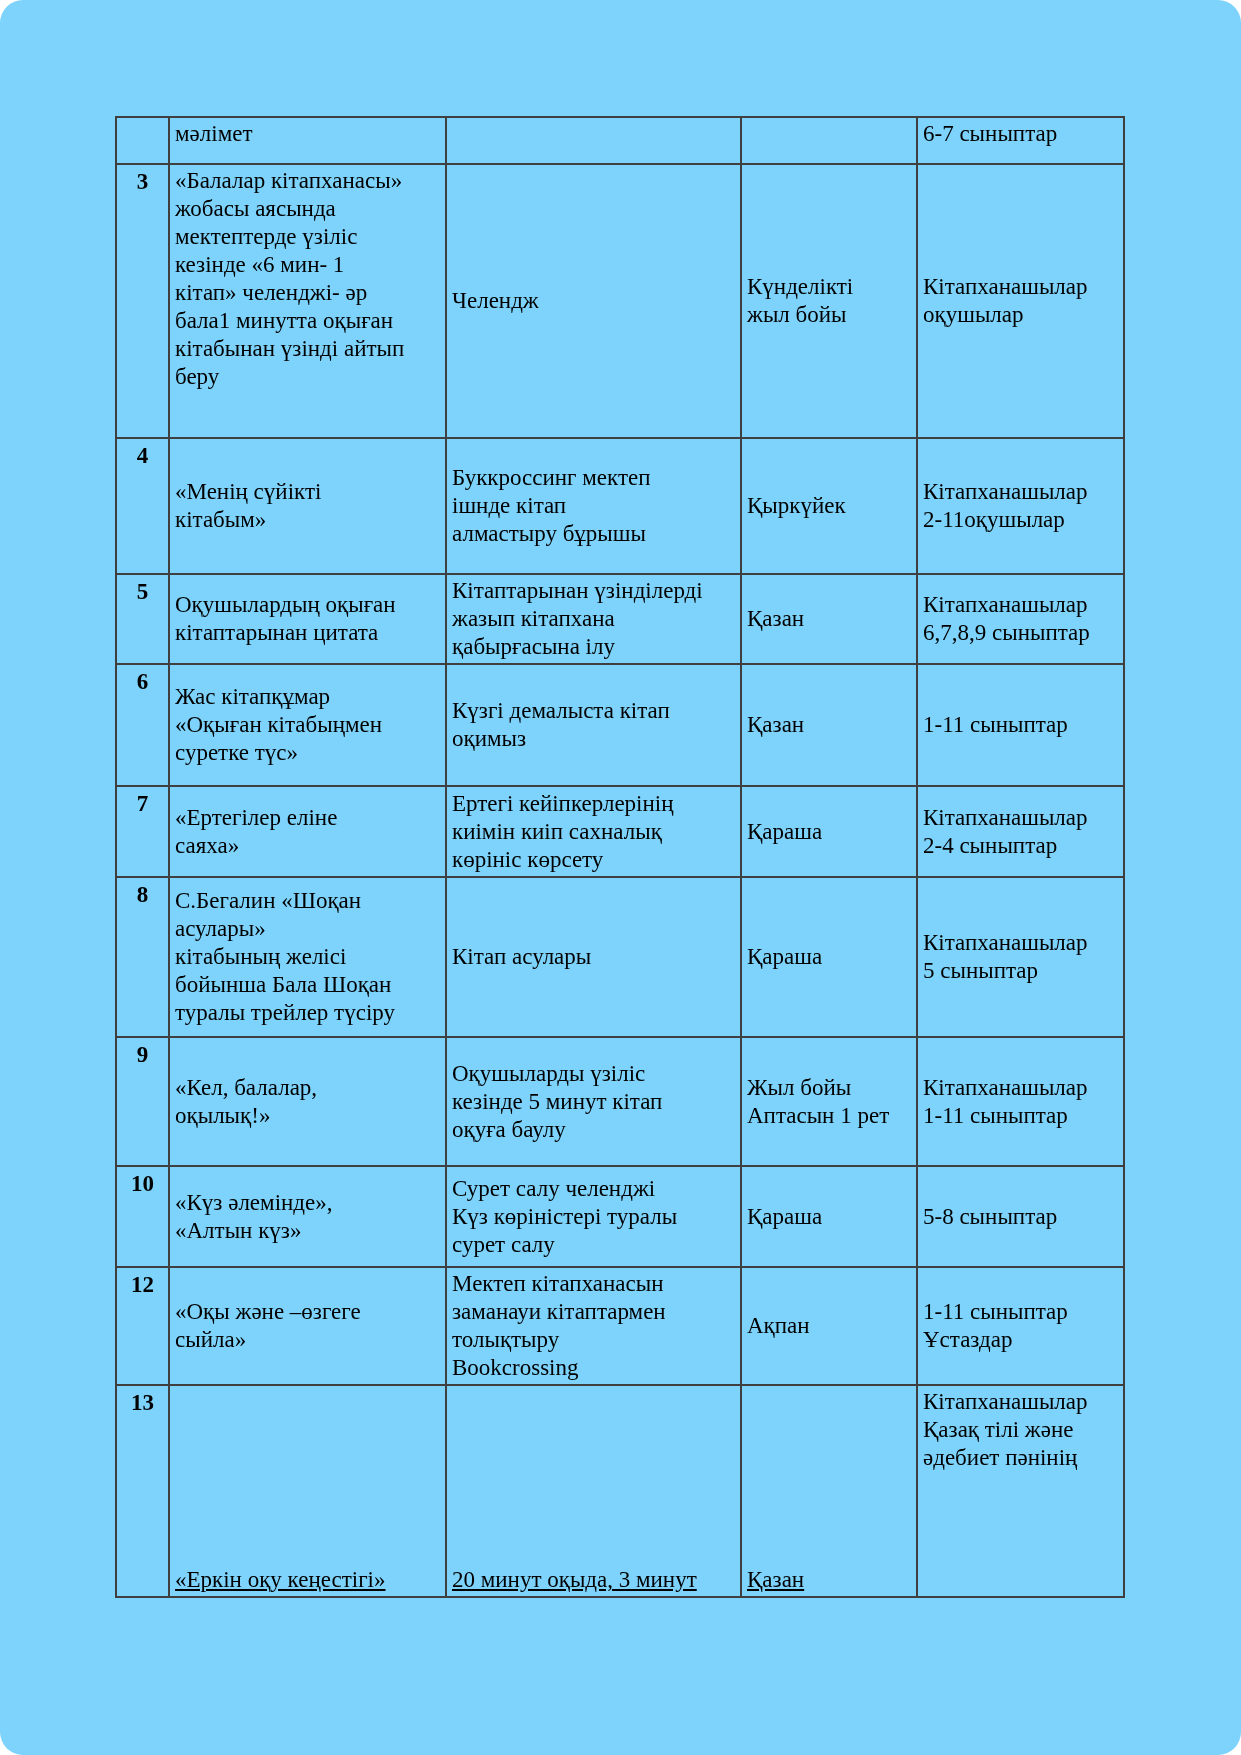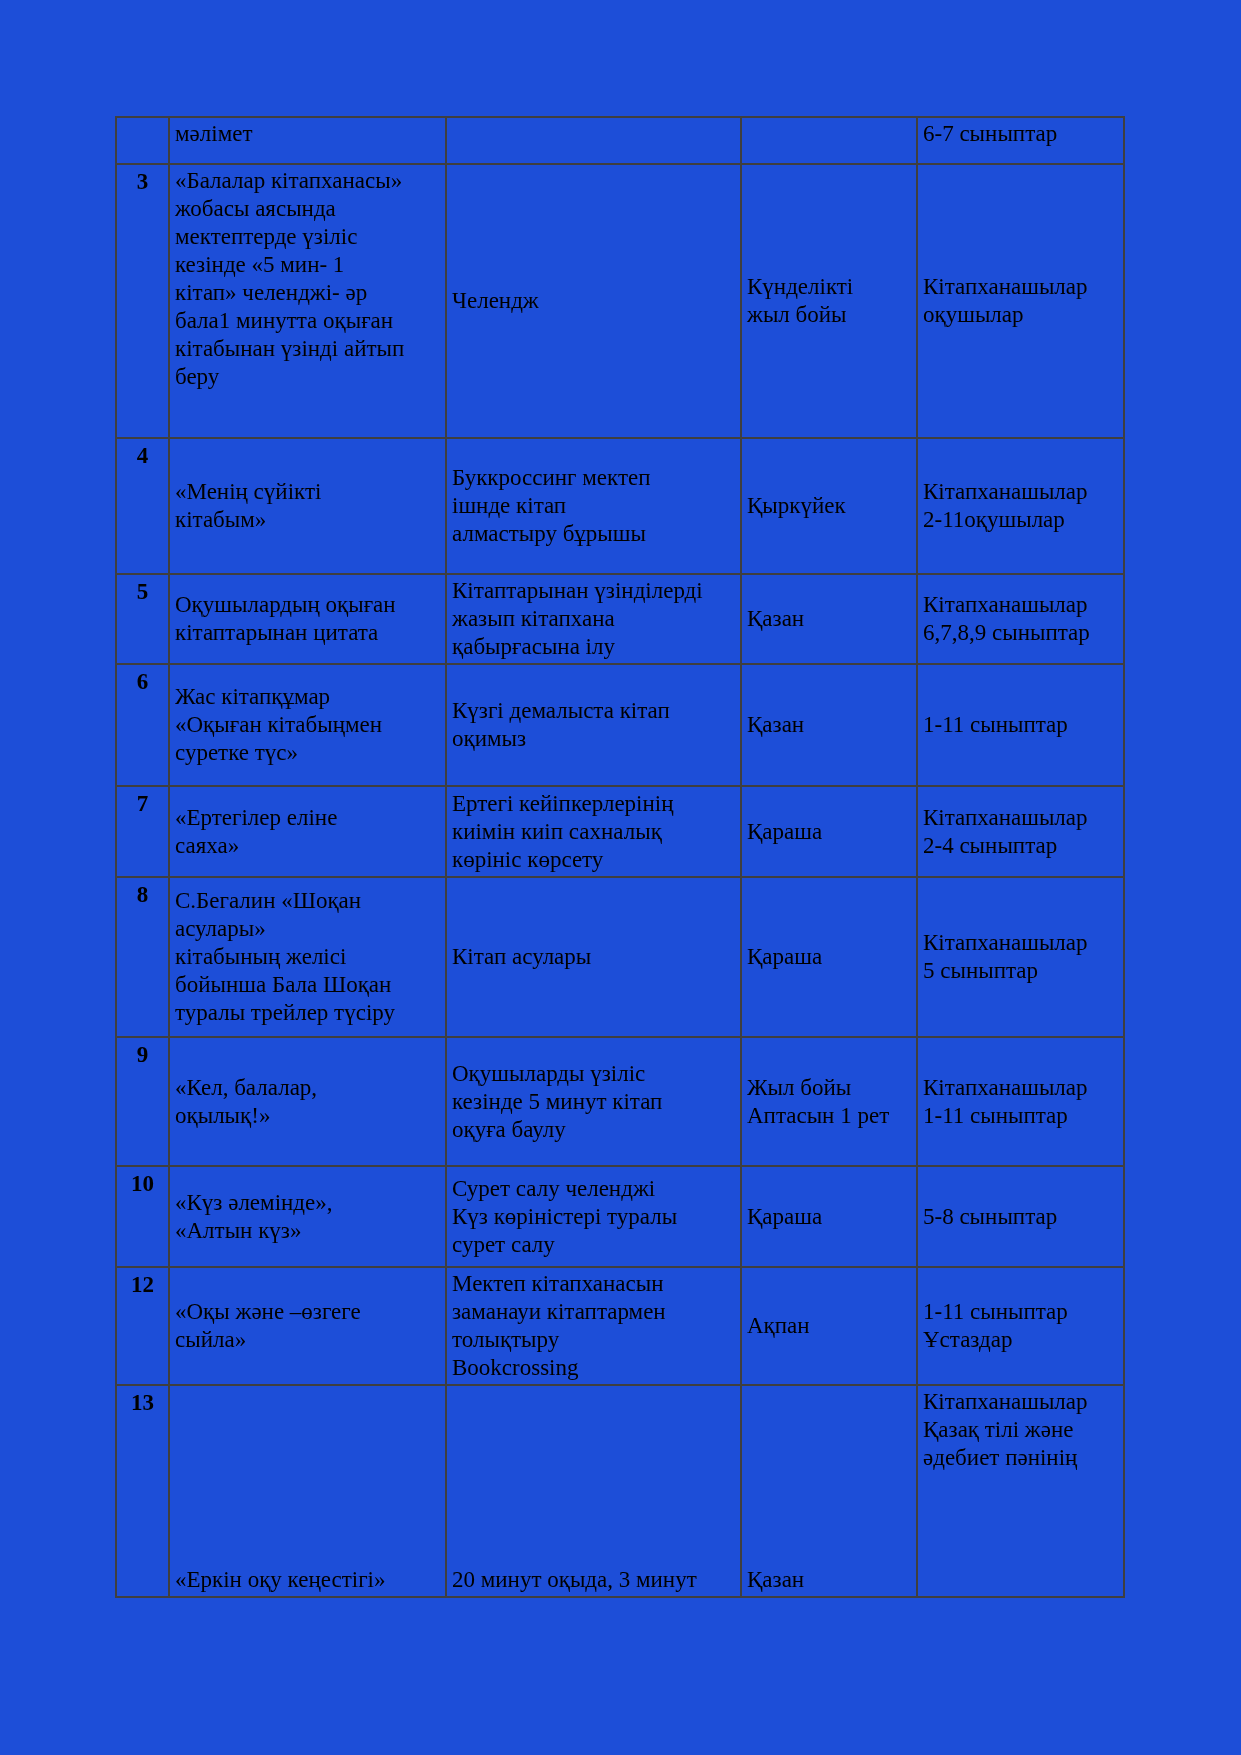--- a/index.html
+++ b/index.html
@@ -4,24 +4,25 @@
 <style>
   html, body {
     margin: 0;
     padding: 0;
     background: #ffffff;
   }
   .page {
     position: relative;
     width: 1241px;
     height: 1755px;
-    background: #1d4ed8;
+    background: #7dd3fc;
     overflow: hidden;
     font-family: "Liberation Serif", "DejaVu Serif", serif;
     color: #000000;
+    border-radius: 23px;
   }
   table.plan {
     position: absolute;
     left: 115px;
     top: 116px;
     width: 1008px;
     border-collapse: collapse;
     table-layout: fixed;
   }
   table.plan td {
@@ -36,21 +37,21 @@
   table.plan td.num {
     font-weight: bold;
     text-align: center;
     vertical-align: top;
     padding-top: 3px;
   }
   .a-left   { text-align: left; }
   .a-center { }
   .v-top    { vertical-align: top; }
   .v-middle { vertical-align: middle; }
-  .v-bottom { vertical-align: bottom; }
+  .v-bottom { vertical-align: bottom; text-decoration: underline; }
 
   
   tbody tr:nth-child(1)  { height: 47px; }
   tbody tr:nth-child(2)  { height: 274px; }
   tbody tr:nth-child(3)  { height: 136px; }
   tbody tr:nth-child(4)  { height: 87px; }
   tbody tr:nth-child(5)  { height: 122px; }
   tbody tr:nth-child(6)  { height: 91px; }
   tbody tr:nth-child(7)  { height: 160px; }
   tbody tr:nth-child(8)  { height: 129px; }
@@ -77,21 +78,21 @@
           <td class="a-left v-top">мәлімет</td>
           <td class="a-center v-top"></td>
           <td class="a-center v-top"></td>
           <td class="a-center v-top">6-7 сыныптар</td>
         </tr>
         <tr>
           <td class="num a-center v-top">3</td>
           <td class="a-left v-top">«Балалар кітапханасы»
 жобасы аясында
 мектептерде үзіліс
-кезінде «5 мин- 1
+кезінде «6 мин- 1
 кітап» челенджі- әр
 бала1 минутта оқыған
 кітабынан үзінді айтып
 беру</td>
           <td class="a-center v-middle">Челендж</td>
           <td class="a-center v-middle">Күнделікті
 жыл бойы</td>
           <td class="a-center v-middle">Кітапханашылар
 оқушылар</td>
         </tr>

